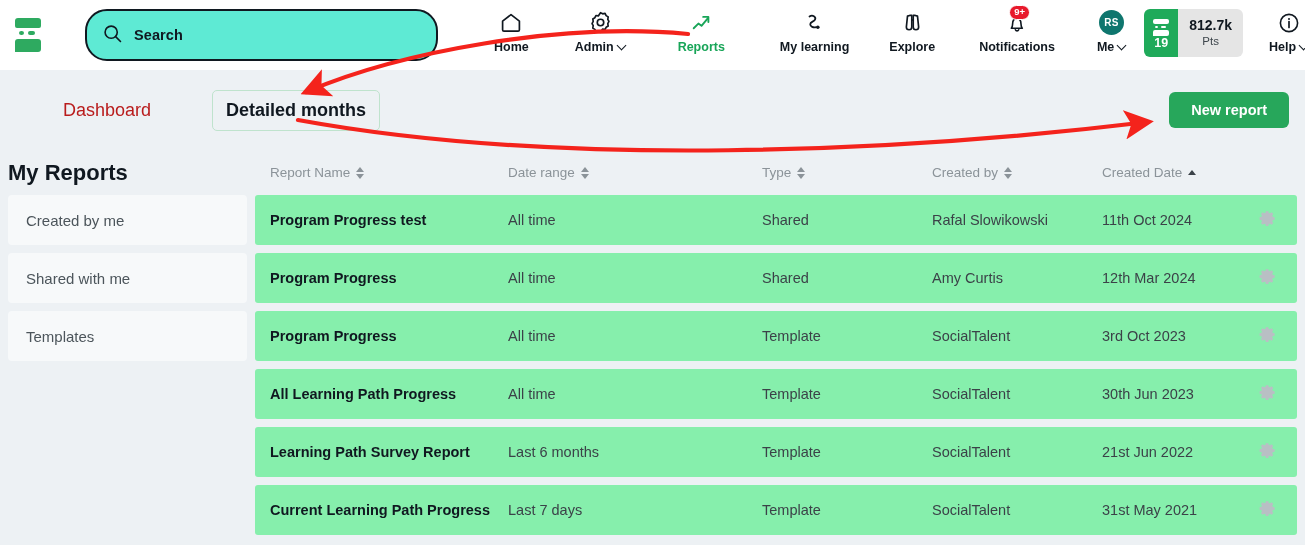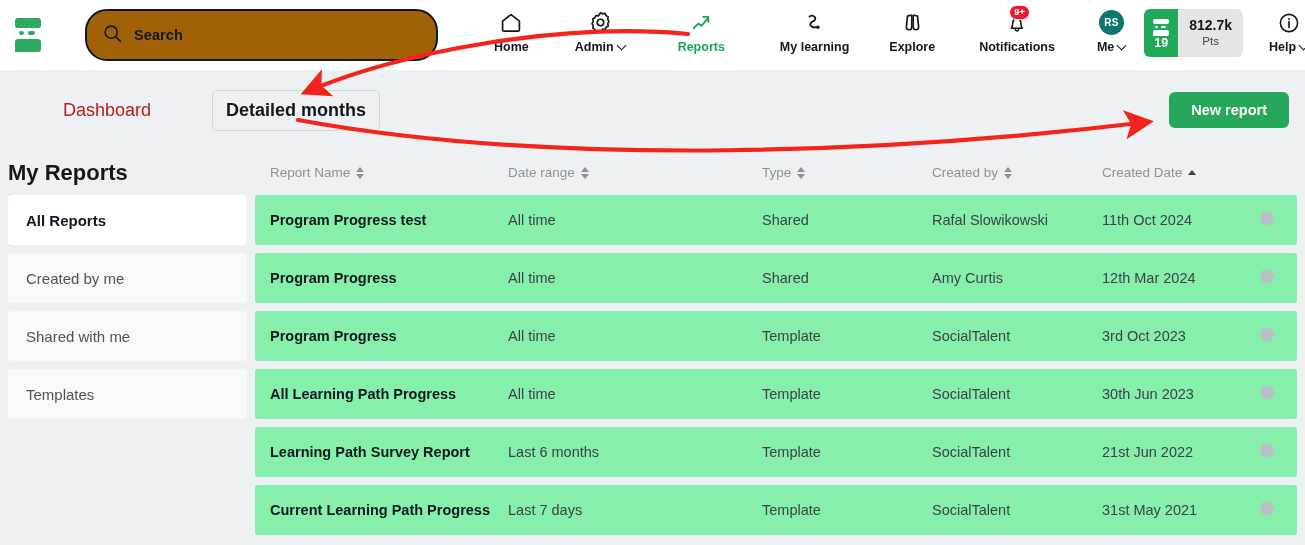--- a/index.html
+++ b/index.html
@@ -31,21 +31,21 @@
   .logo-eye.r { left: 16px; width: 7px; height: 3.5px; border-radius: 2px; }
   .logo-bar-bot {
     position: absolute; left: 3px; top: 21px; width: 26px; height: 13px;
     background: #2eaa60; border-radius: 3px 3px 3px 0;
   }
 
   .search-box {
     width: 353px; height: 52px; margin-left: 29px;
     border: 2px solid #101820; border-radius: 22px;
     display: flex; align-items: center; padding: 16px 16px;
-    background: #a16207; flex: 0 0 353px;
+    background: #5eead4; flex: 0 0 353px;
   }
   .search-box svg { flex: 0 0 auto; }
   .search-label {
     margin-left: 12px; font-size: 14.5px; font-weight: bold; color: #101820;
     letter-spacing: .1px;
   }
 
   .nav-items { display: flex; align-items: flex-start; margin-left: 20px; height: 70px; padding-top: 9px; }
   .nav-item {
     display: flex; flex-direction: column; align-items: center; justify-content: flex-start;
@@ -357,23 +357,20 @@
       <span>Created Date</span>
       <span class="sorticon asc">
           <span class="up"></span>
         </span>
     </div>
   </div>
 
   <div class="body-area">
 
     <div class="sidebar">
-      <div class="side-item active">
-        <span>All Reports</span>
-      </div>
       <div class="side-item">
         <span>Created by me</span>
       </div>
       <div class="side-item">
         <span>Shared with me</span>
       </div>
       <div class="side-item">
         <span>Templates</span>
       </div>
     </div>

